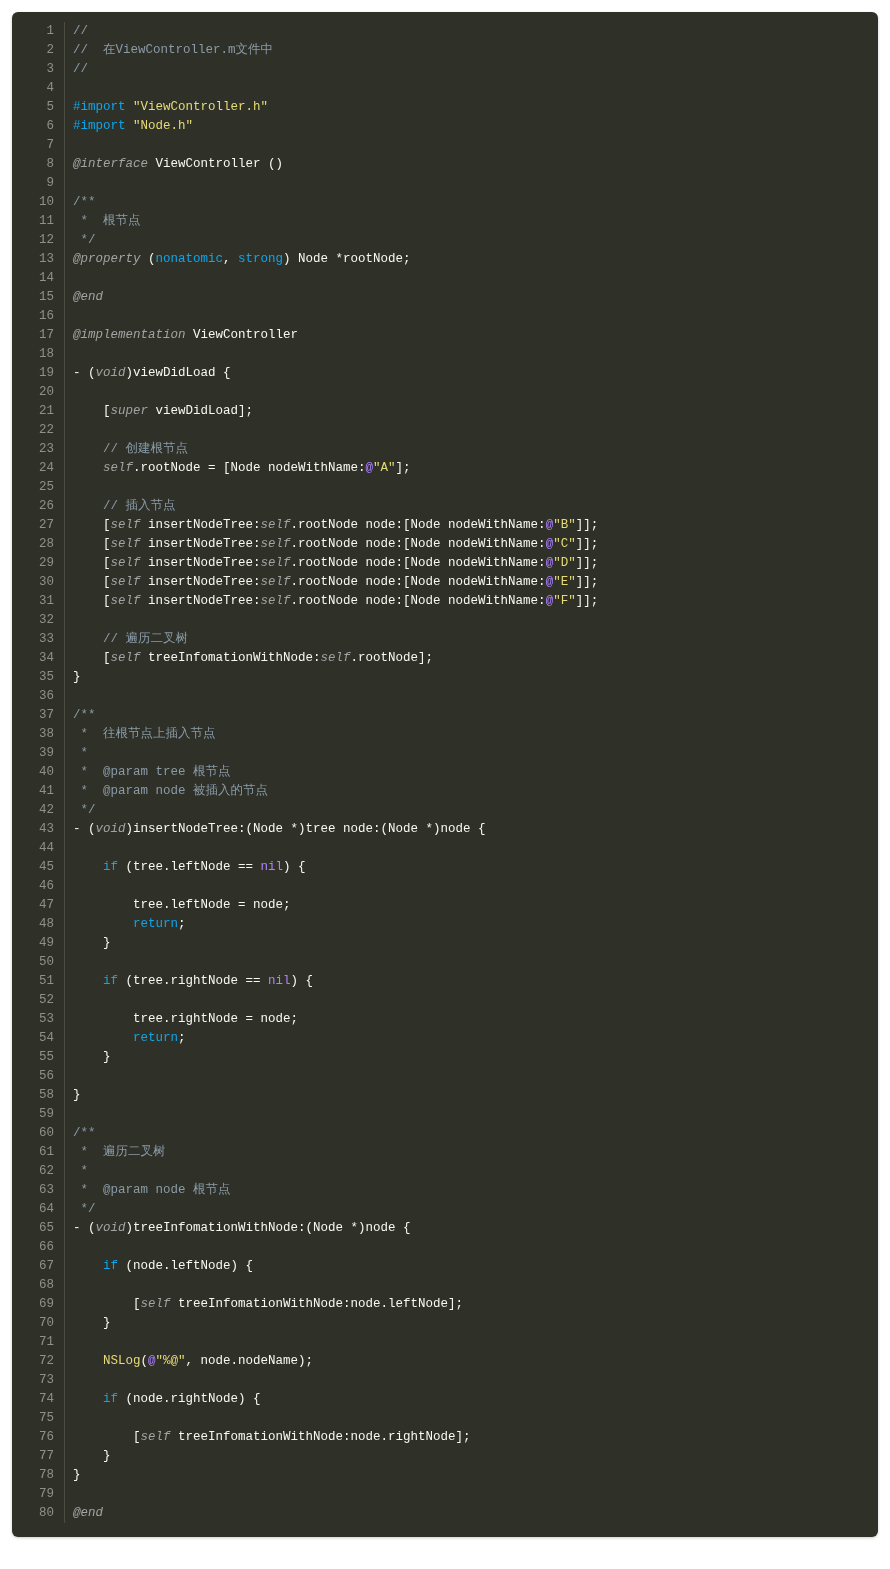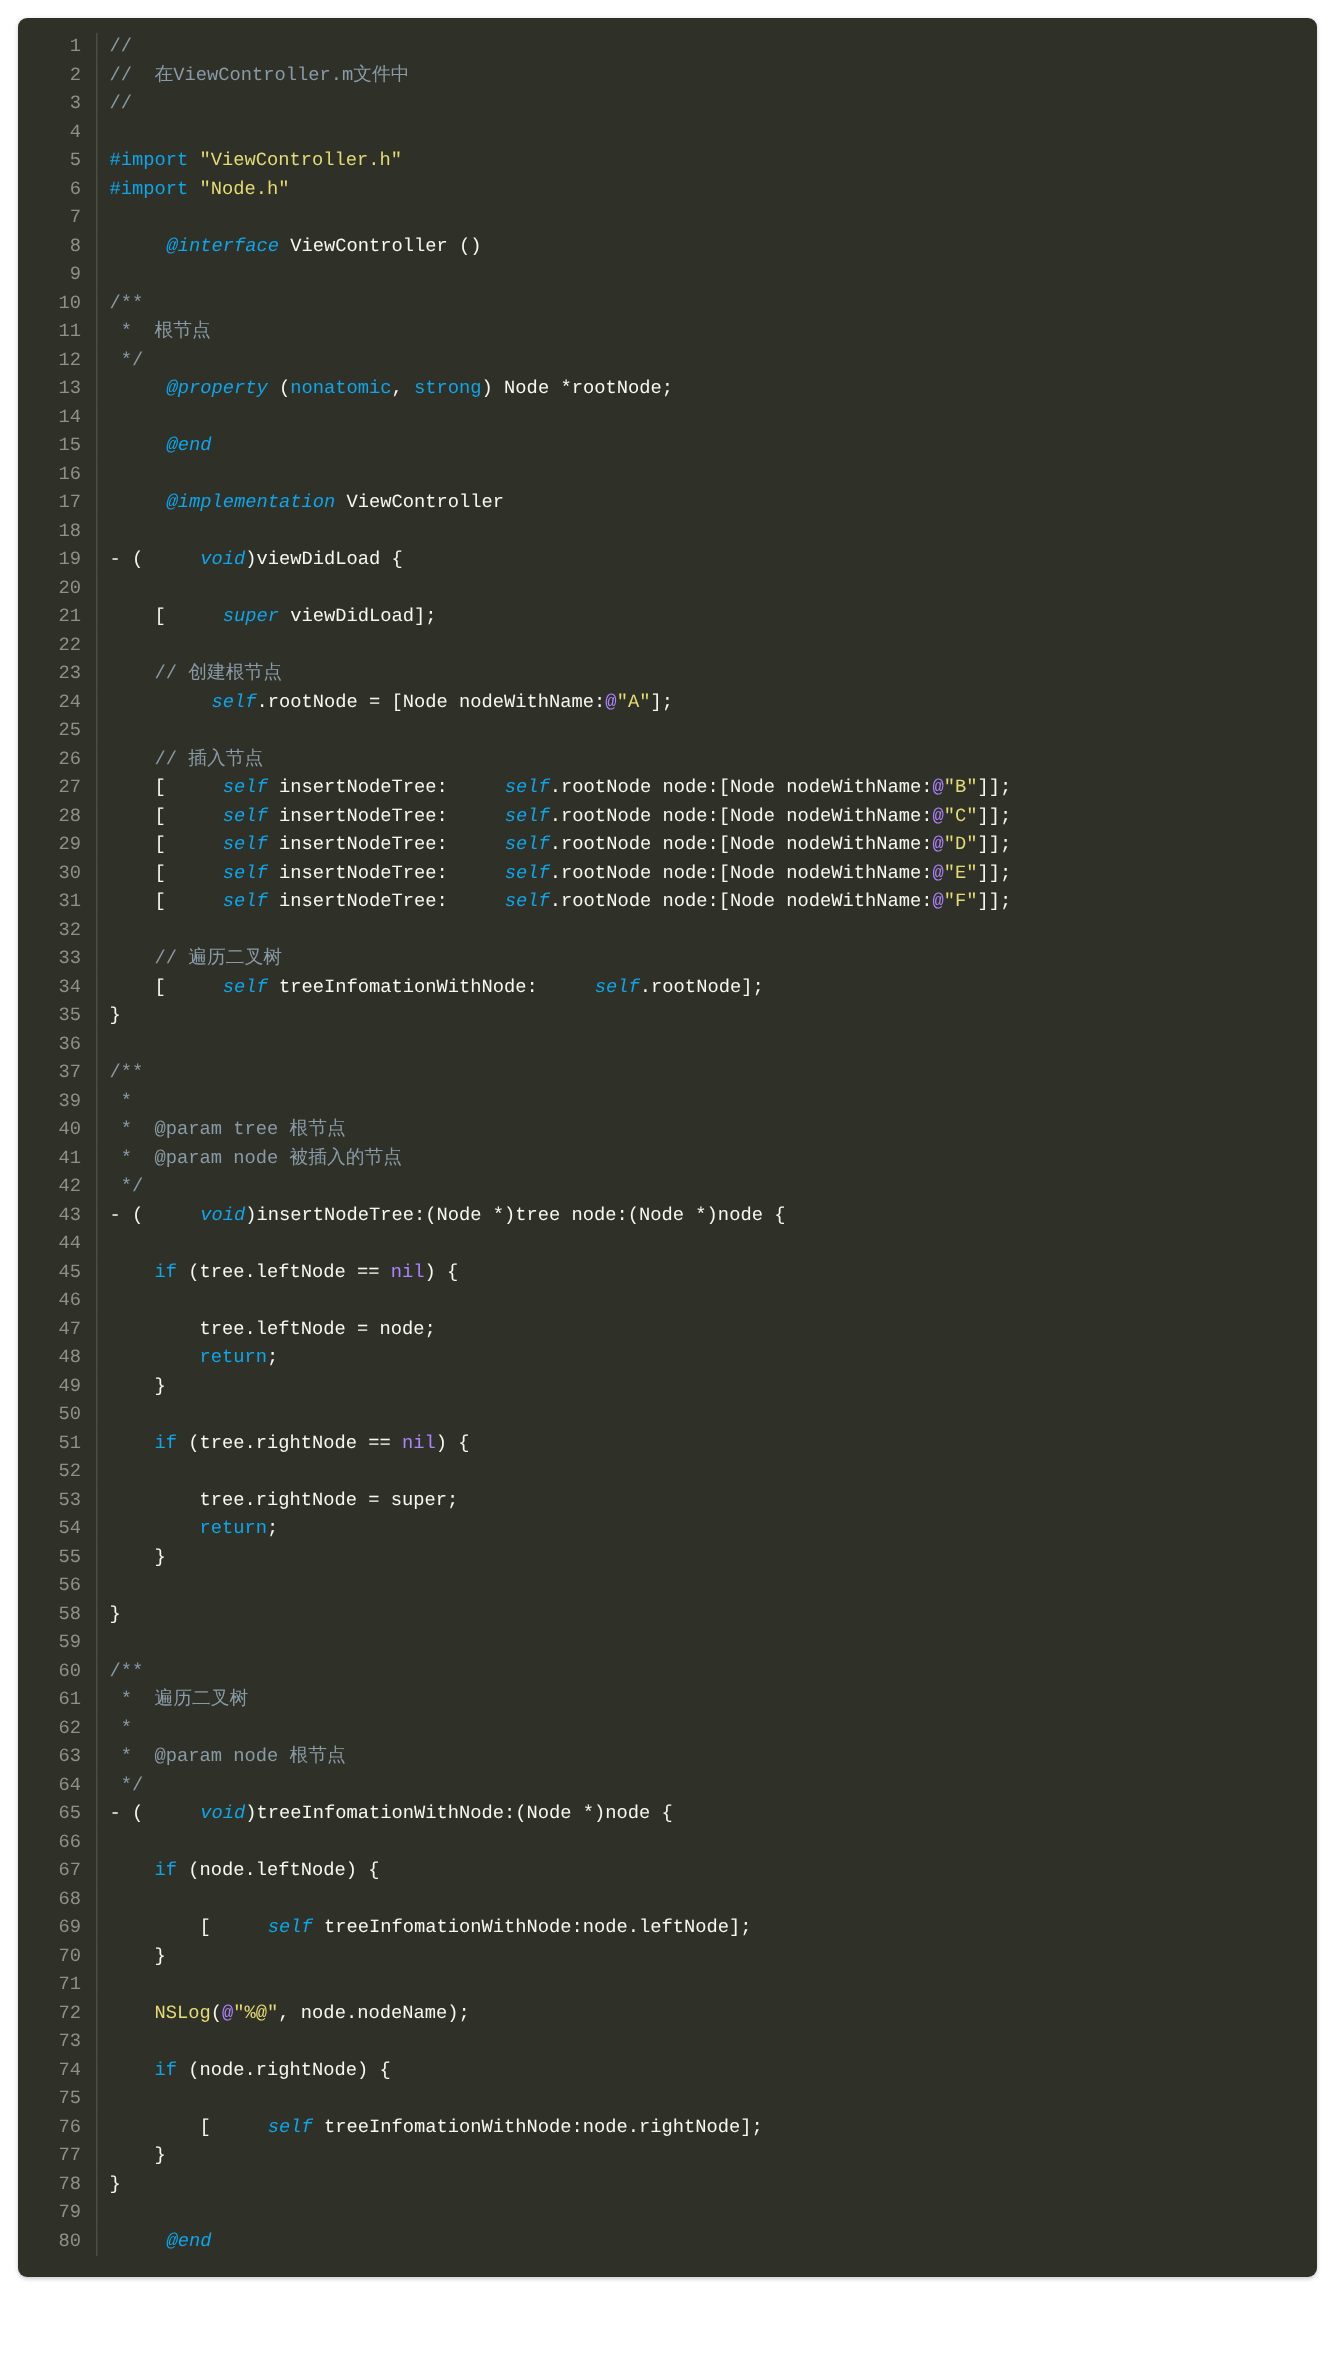--- a/index.html
+++ b/index.html
@@ -38,21 +38,21 @@
     align-self: stretch;
     margin-right: 8px;
     flex-shrink: 0;
   }
   .code {
     color: #f8f8f2;
   }
   .comment { color: #8a9aa7; }  
   .pink    { color: #0ea5e9; }  
   .yellow  { color: #e6db74; }  
-  .keyword { color: #0ea5e9; font-style: italic; margin-left: 38px; }
+  .keyword { color: #a3a3a3; font-style: italic; }
   .white   { color: #f8f8f2; }
   .purple  { color: #ae81ff; }
 </style>
 </head>
 <body>
 
 <div class="editor">
   <div id="code-body">
       <div class="line"><span class="ln">1</span><span class="gutter-sep"></span><span class="code"><span class="comment">//</span></span></div>
       <div class="line"><span class="ln">2</span><span class="gutter-sep"></span><span class="code"><span class="comment">//  在ViewController.m文件中</span></span></div>
@@ -84,35 +84,36 @@
       <div class="line"><span class="ln">28</span><span class="gutter-sep"></span><span class="code"><span class="white">    [</span><span class="keyword">self</span><span class="white"> insertNodeTree:</span><span class="keyword">self</span><span class="white">.rootNode node:[Node nodeWithName:</span><span class="purple">@</span><span class="yellow">"C"</span><span class="white">]];</span></span></div>
       <div class="line"><span class="ln">29</span><span class="gutter-sep"></span><span class="code"><span class="white">    [</span><span class="keyword">self</span><span class="white"> insertNodeTree:</span><span class="keyword">self</span><span class="white">.rootNode node:[Node nodeWithName:</span><span class="purple">@</span><span class="yellow">"D"</span><span class="white">]];</span></span></div>
       <div class="line"><span class="ln">30</span><span class="gutter-sep"></span><span class="code"><span class="white">    [</span><span class="keyword">self</span><span class="white"> insertNodeTree:</span><span class="keyword">self</span><span class="white">.rootNode node:[Node nodeWithName:</span><span class="purple">@</span><span class="yellow">"E"</span><span class="white">]];</span></span></div>
       <div class="line"><span class="ln">31</span><span class="gutter-sep"></span><span class="code"><span class="white">    [</span><span class="keyword">self</span><span class="white"> insertNodeTree:</span><span class="keyword">self</span><span class="white">.rootNode node:[Node nodeWithName:</span><span class="purple">@</span><span class="yellow">"F"</span><span class="white">]];</span></span></div>
       <div class="line"><span class="ln">32</span><span class="gutter-sep"></span><span class="code"><span class="white"></span></span></div>
       <div class="line"><span class="ln">33</span><span class="gutter-sep"></span><span class="code"><span class="white">    </span><span class="comment">// 遍历二叉树</span></span></div>
       <div class="line"><span class="ln">34</span><span class="gutter-sep"></span><span class="code"><span class="white">    [</span><span class="keyword">self</span><span class="white"> treeInfomationWithNode:</span><span class="keyword">self</span><span class="white">.rootNode];</span></span></div>
       <div class="line"><span class="ln">35</span><span class="gutter-sep"></span><span class="code"><span class="white">}</span></span></div>
       <div class="line"><span class="ln">36</span><span class="gutter-sep"></span><span class="code"><span class="white"></span></span></div>
       <div class="line"><span class="ln">37</span><span class="gutter-sep"></span><span class="code"><span class="comment">/**</span></span></div>
+      <div class="line"><span class="ln">38</span><span class="gutter-sep"></span><span class="code"><span class="comment"> *  往根节点上插入节点</span></span></div>
       <div class="line"><span class="ln">39</span><span class="gutter-sep"></span><span class="code"><span class="comment"> *</span></span></div>
       <div class="line"><span class="ln">40</span><span class="gutter-sep"></span><span class="code"><span class="comment"> *  @param tree 根节点</span></span></div>
       <div class="line"><span class="ln">41</span><span class="gutter-sep"></span><span class="code"><span class="comment"> *  @param node 被插入的节点</span></span></div>
       <div class="line"><span class="ln">42</span><span class="gutter-sep"></span><span class="code"><span class="comment"> */</span></span></div>
       <div class="line"><span class="ln">43</span><span class="gutter-sep"></span><span class="code"><span class="white">- (</span><span class="keyword">void</span><span class="white">)insertNodeTree:(Node *)tree node:(Node *)node {</span></span></div>
       <div class="line"><span class="ln">44</span><span class="gutter-sep"></span><span class="code"><span class="white"></span></span></div>
       <div class="line"><span class="ln">45</span><span class="gutter-sep"></span><span class="code"><span class="white">    </span><span class="pink">if</span><span class="white"> (tree.leftNode == </span><span class="purple">nil</span><span class="white">) {</span></span></div>
       <div class="line"><span class="ln">46</span><span class="gutter-sep"></span><span class="code"><span class="white"></span></span></div>
       <div class="line"><span class="ln">47</span><span class="gutter-sep"></span><span class="code"><span class="white">        tree.leftNode = node;</span></span></div>
       <div class="line"><span class="ln">48</span><span class="gutter-sep"></span><span class="code"><span class="white">        </span><span class="pink">return</span><span class="white">;</span></span></div>
       <div class="line"><span class="ln">49</span><span class="gutter-sep"></span><span class="code"><span class="white">    }</span></span></div>
       <div class="line"><span class="ln">50</span><span class="gutter-sep"></span><span class="code"><span class="white"></span></span></div>
       <div class="line"><span class="ln">51</span><span class="gutter-sep"></span><span class="code"><span class="white">    </span><span class="pink">if</span><span class="white"> (tree.rightNode == </span><span class="purple">nil</span><span class="white">) {</span></span></div>
       <div class="line"><span class="ln">52</span><span class="gutter-sep"></span><span class="code"><span class="white"></span></span></div>
-      <div class="line"><span class="ln">53</span><span class="gutter-sep"></span><span class="code"><span class="white">        tree.rightNode = super;</span></span></div>
+      <div class="line"><span class="ln">53</span><span class="gutter-sep"></span><span class="code"><span class="white">        tree.rightNode = node;</span></span></div>
       <div class="line"><span class="ln">54</span><span class="gutter-sep"></span><span class="code"><span class="white">        </span><span class="pink">return</span><span class="white">;</span></span></div>
       <div class="line"><span class="ln">55</span><span class="gutter-sep"></span><span class="code"><span class="white">    }</span></span></div>
       <div class="line"><span class="ln">56</span><span class="gutter-sep"></span><span class="code"><span class="white"></span></span></div>
       <div class="line"><span class="ln">58</span><span class="gutter-sep"></span><span class="code"><span class="white">}</span></span></div>
       <div class="line"><span class="ln">59</span><span class="gutter-sep"></span><span class="code"><span class="white"></span></span></div>
       <div class="line"><span class="ln">60</span><span class="gutter-sep"></span><span class="code"><span class="comment">/**</span></span></div>
       <div class="line"><span class="ln">61</span><span class="gutter-sep"></span><span class="code"><span class="comment"> *  遍历二叉树</span></span></div>
       <div class="line"><span class="ln">62</span><span class="gutter-sep"></span><span class="code"><span class="comment"> *</span></span></div>
       <div class="line"><span class="ln">63</span><span class="gutter-sep"></span><span class="code"><span class="comment"> *  @param node 根节点</span></span></div>
       <div class="line"><span class="ln">64</span><span class="gutter-sep"></span><span class="code"><span class="comment"> */</span></span></div>

